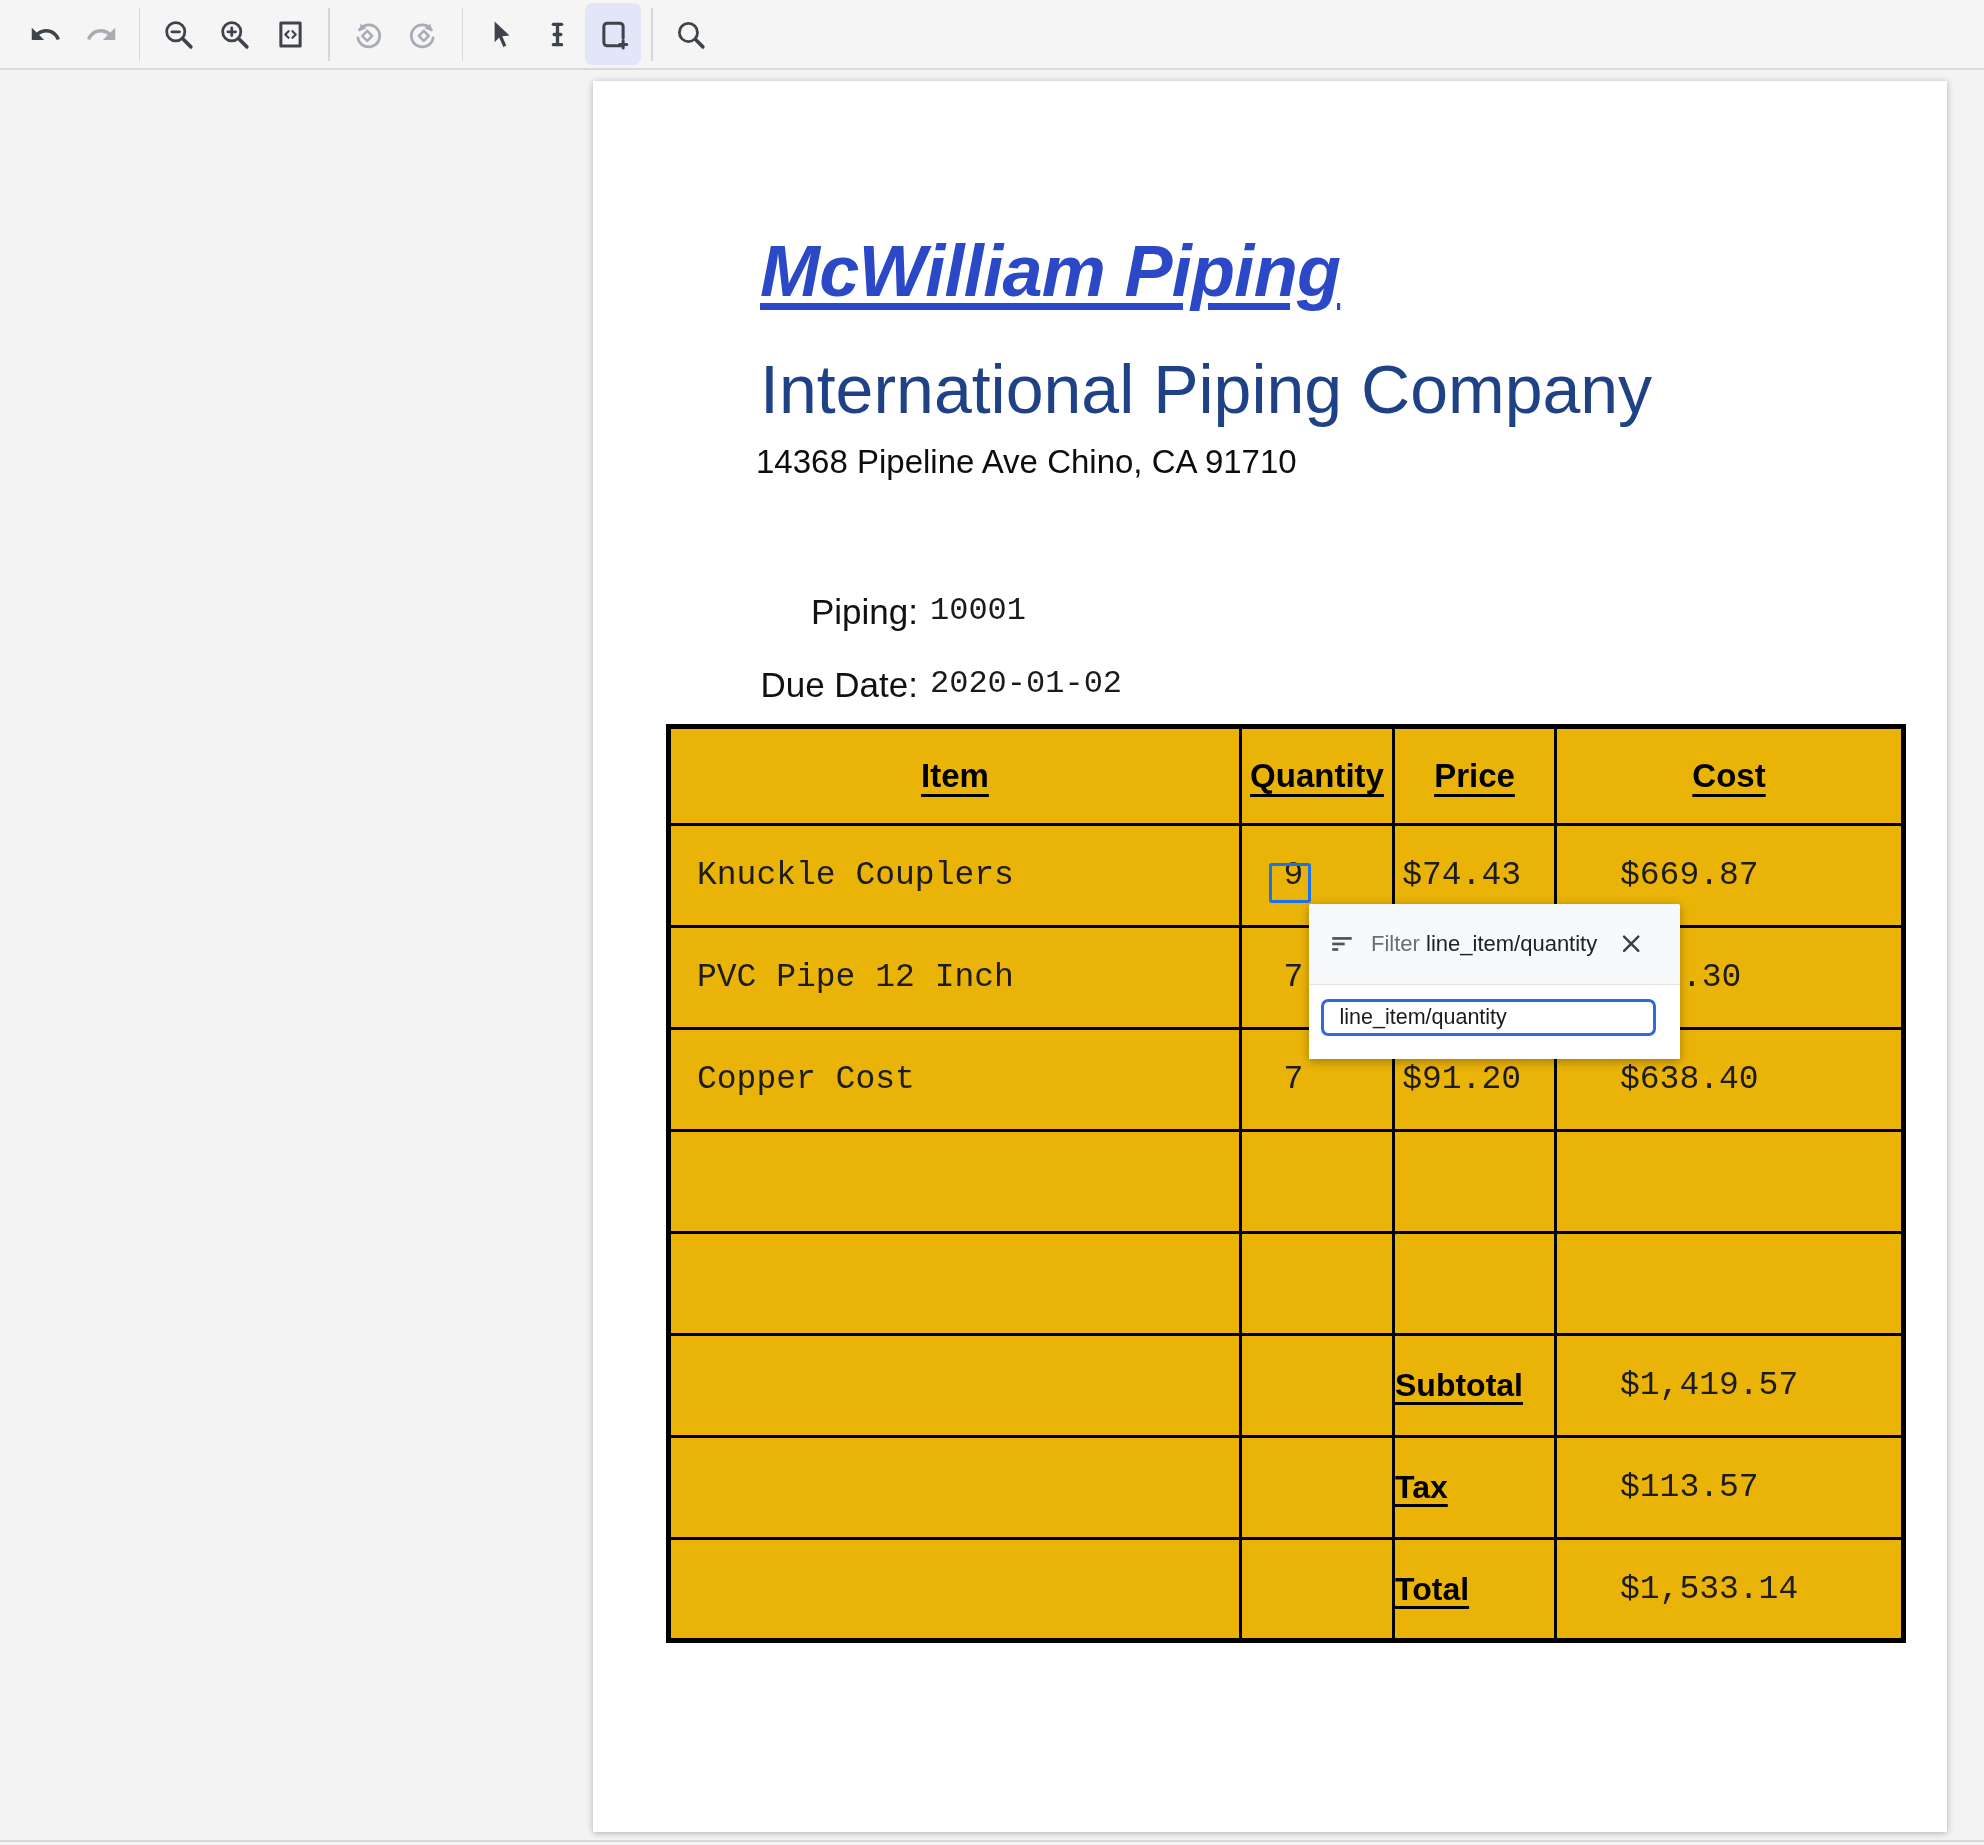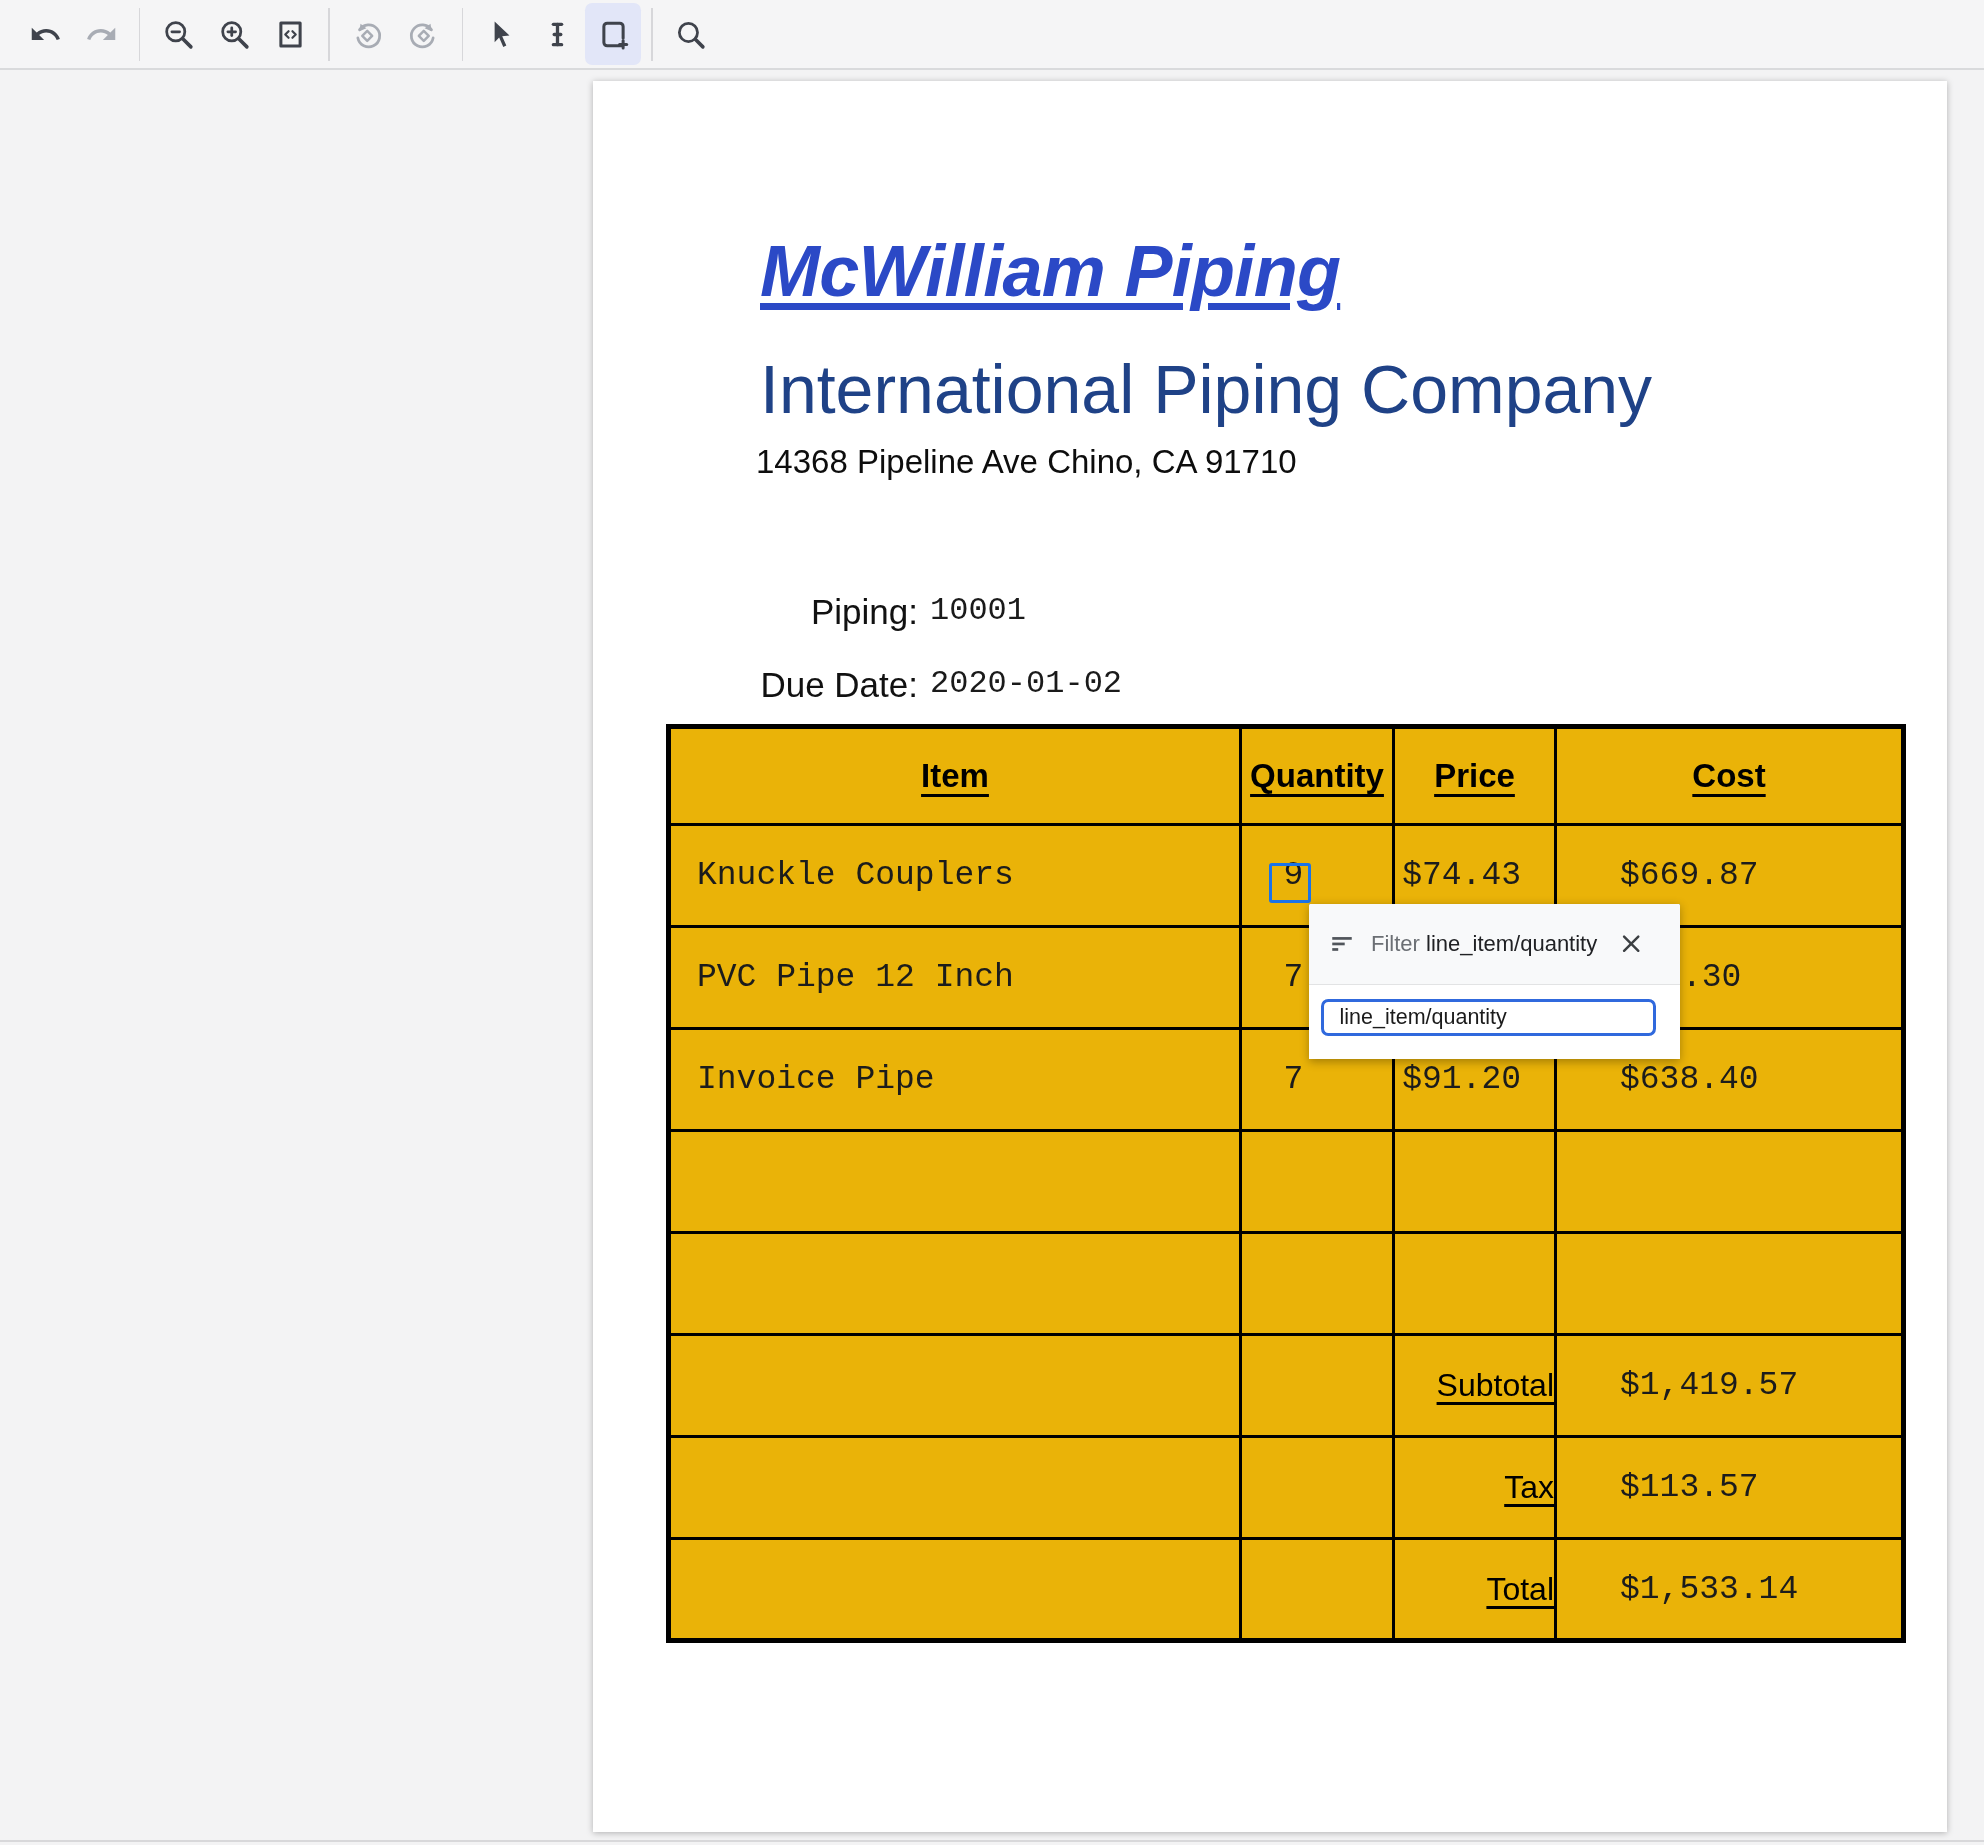--- a/index.html
+++ b/index.html
@@ -45,21 +45,21 @@
   .inv-table tr{height:102px;}
   .inv-table tr.hdr{height:98px;}
   th.h{font-size:33px;font-weight:bold;text-decoration:underline;text-decoration-thickness:2.9px;
        text-underline-offset:6.5px;text-align:center;color:#000;}
   td.mono{font-family:"Liberation Mono",monospace;font-size:33px;color:#1c1c1c;white-space:nowrap;}
   td.c-item{padding-left:26px;}
   td.c-qty{text-align:center;padding-right:47px;}
   td.c-price{padding-left:7.2px;}
   td.c-cost{padding-left:63px;}
   td.c-cost-partial{padding-left:125px;}
-  td.t-label{font-family:"Liberation Sans",sans-serif;font-size:32px;font-weight:normal;text-align:right;
+  td.t-label{font-family:"Liberation Sans",sans-serif;font-size:32px;font-weight:bold;text-align:left;
              text-decoration:underline;text-decoration-thickness:2.9px;text-underline-offset:5.7px;color:#000;}
 
   
   .anno-box{position:absolute;left:676px;top:782px;width:36px;height:34px;border:3.6px solid #1a73e8;
             border-radius:2.9px;z-index:5;background:transparent;}
 
   
   .popup{position:absolute;left:716px;top:823px;width:371px;height:155px;background:#0369a1;
          box-shadow:0 2.2px 10px rgba(0,0,0,0.3);z-index:10;border-radius:1.4px;}
   .popup-header{position:relative;height:80px;background:#f8f9fa;border-bottom:1.4px solid #e2e3e4;
@@ -208,21 +208,21 @@
         <td class="mono c-price">$74.43</td>
         <td class="mono c-cost">$669.87</td>
       </tr>
       <tr>
         <td class="mono c-item">PVC Pipe 12 Inch</td>
         <td class="mono c-qty">7</td>
         <td class="mono c-price"></td>
         <td class="mono c-cost-partial">.30</td>
       </tr>
       <tr>
-        <td class="mono c-item">Invoice Pipe</td>
+        <td class="mono c-item">Copper Cost</td>
         <td class="mono c-qty">7</td>
         <td class="mono c-price">$91.20</td>
         <td class="mono c-cost">$638.40</td>
       </tr>
       <tr>
         <td class="mono c-item"></td>
         <td class="mono c-qty"></td>
         <td class="mono c-price"></td>
         <td class="mono c-cost"></td>
       </tr>

